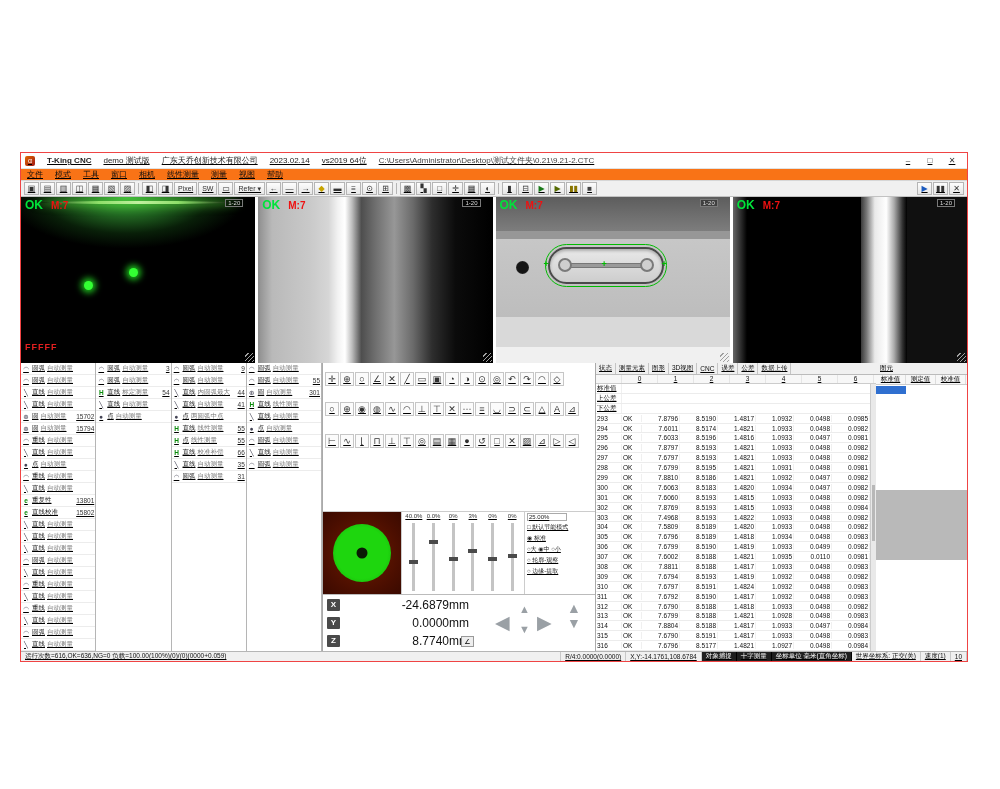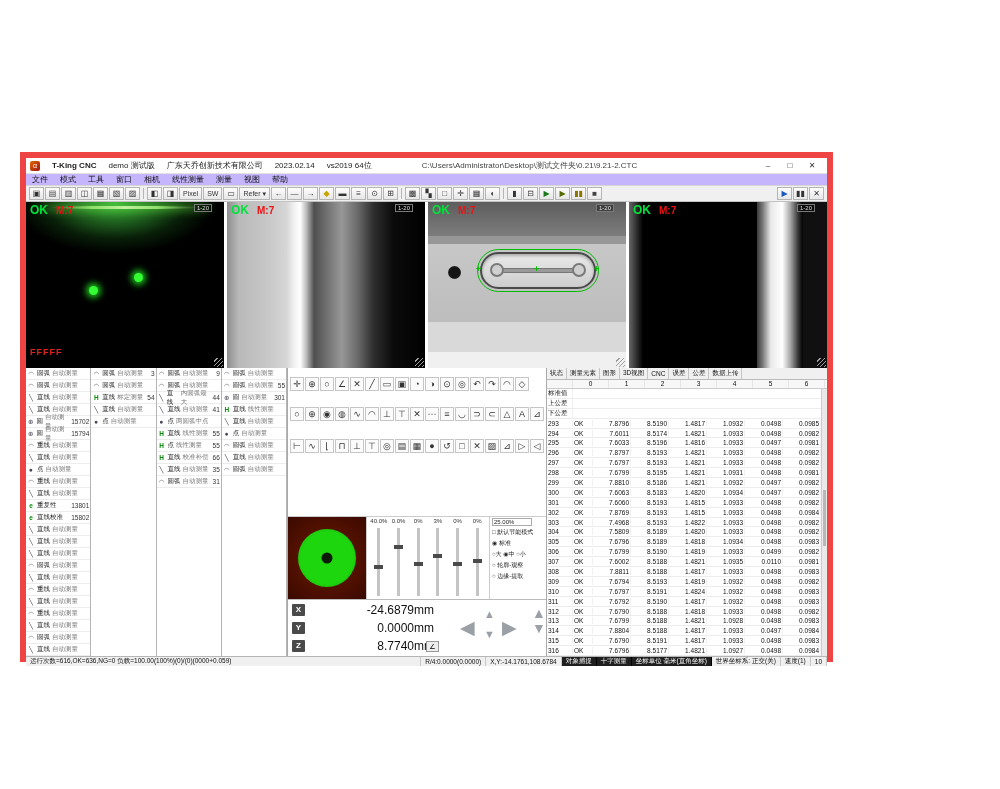--- a/index.html
+++ b/index.html
@@ -1,29 +1,29 @@
 <!DOCTYPE html>
 <html><head>
 <meta charset="utf-8">
 <style>
   * { box-sizing: border-box; margin:0; padding:0; }
   html,body { width:1000px; height:789px; background:#ffffff; font-family:"Liberation Sans",sans-serif; overflow:hidden; position:relative; }
 
-  .window { position:absolute; left:20px; top:152px; width:813px; height:510px; border:6px solid #ef4444; background:#f0f0f0; }
+  .window { position:absolute; left:20px; top:152px; width:948px; height:510px; border:1px solid #ef4444; background:#f0f0f0;text-decoration:underline; }
 
   
   .titlebar { height:16px; background:#ffffff; display:flex; align-items:center; gap:12px; padding:0 4px; font-size:8px; color:#222; border-bottom:1px solid #e2e2e2; white-space:nowrap; overflow:hidden; }
   .logo { width:10px; height:10px; border-radius:2px; background:linear-gradient(135deg,#e06a00,#a01515); color:#fff; font-size:7px; line-height:10px; text-align:center; flex:0 0 auto; }
   .t-app { font-weight:bold; }
-  .t-path { color:#444;margin-left:38px; }
+  .t-path { color:#444; }
   .win-controls { margin-left:auto; display:flex; }
   .win-btn { width:22px; height:14px; text-align:center; font-size:8px; line-height:14px; color:#333; }
 
   
-  .menubar { height:12px; background:#c4b5fd; display:flex; align-items:center; font-size:8px; color:#111; border-bottom:1px solid #d6d6d6; }
+  .menubar { height:12px; background:#f97316; display:flex; align-items:center; font-size:8px; color:#111; border-bottom:1px solid #d6d6d6; }
   .menu-item { padding:0 6px; }
 
   
   .toolbar { height:16px; background:#f0f0f0; display:flex; align-items:center; gap:1px; padding:0 3px; border-bottom:1px solid #c2c2c2; overflow:hidden; }
   .tb-btn { height:13px; min-width:15px; border:1px solid #b5b5b5; background:linear-gradient(#fdfdfd,#e7e7e7); font-size:8px; color:#333; display:flex; align-items:center; justify-content:center; padding:0 1px; }
   .tb-text { font-size:7px; padding:0 3px; }
   .tb-sep { width:1px; height:11px; background:#b5b5b5; margin:0 2px; }
 
   
   .cams { height:166px; display:flex; gap:3px; background:#ffffff; }

